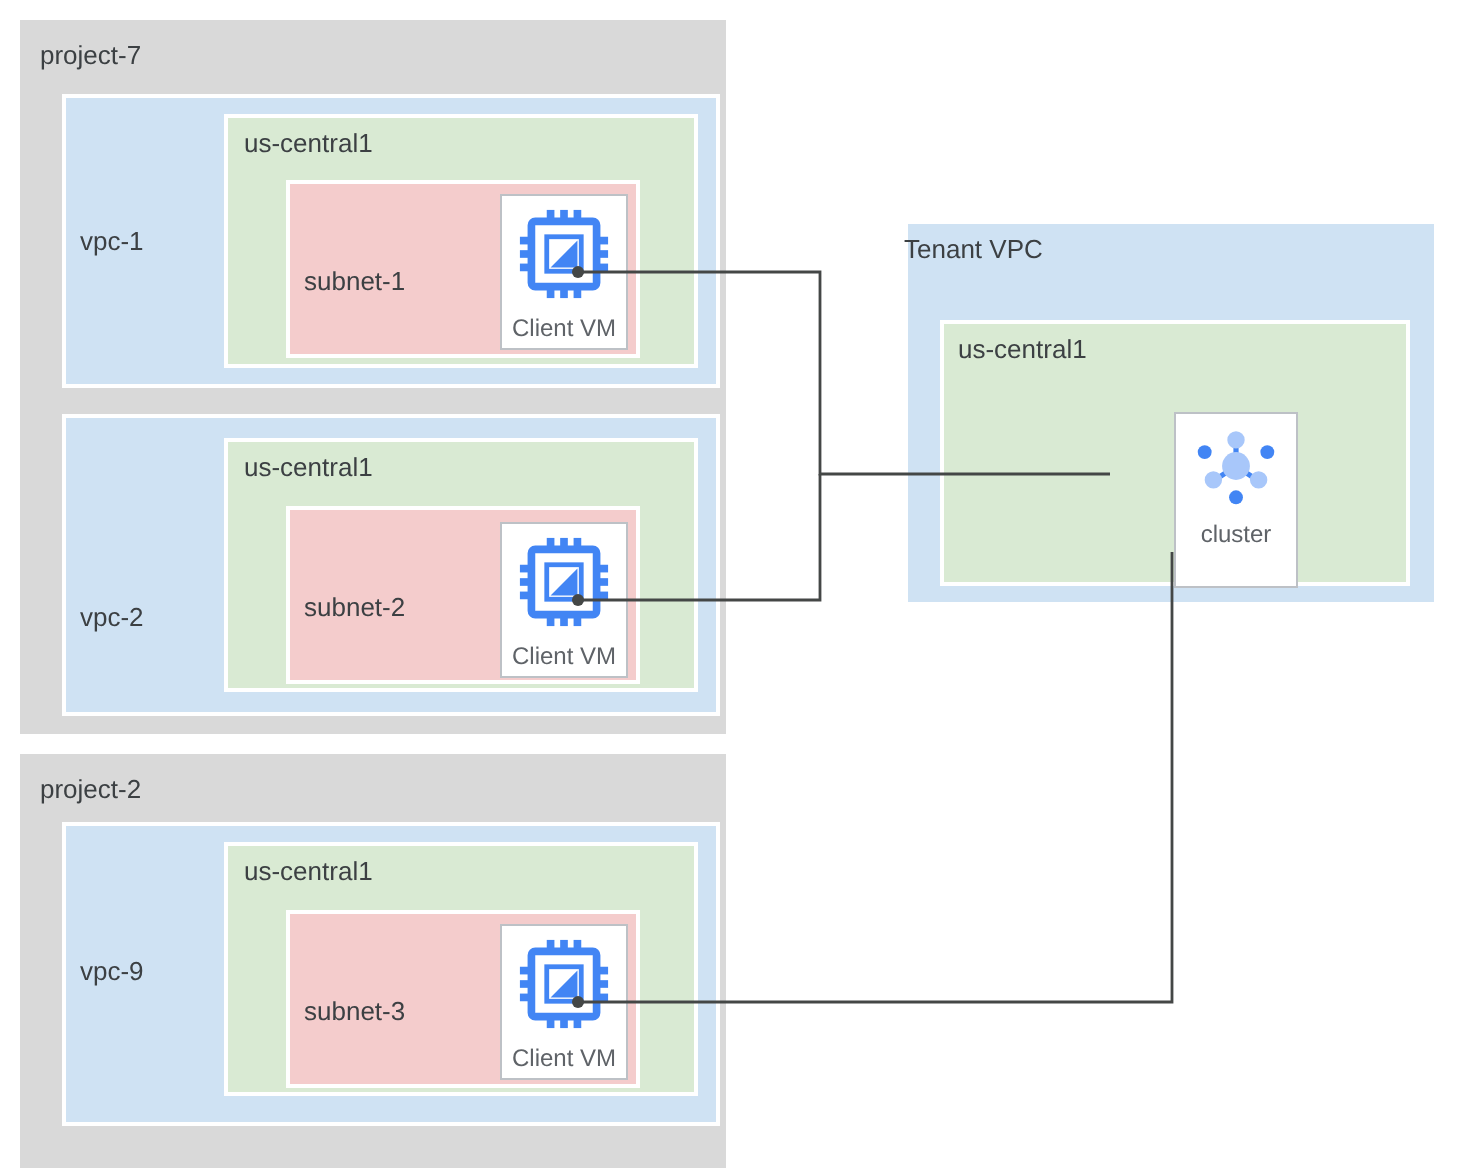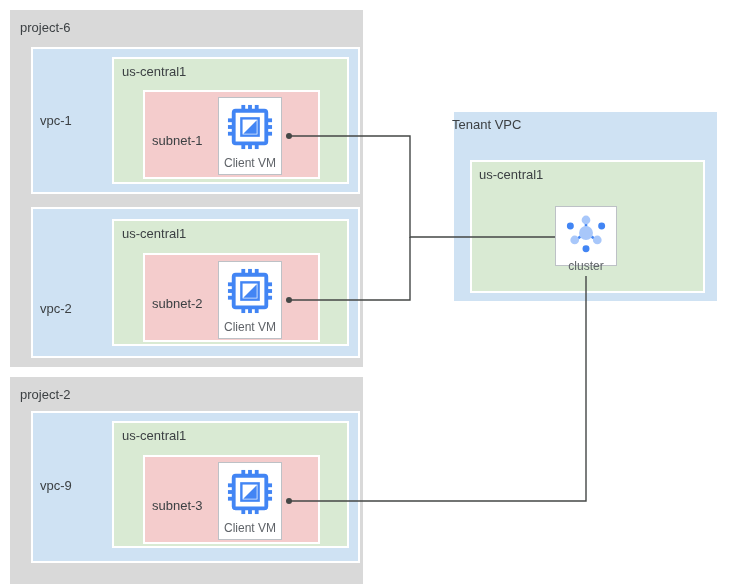--- a/index.html
+++ b/index.html
@@ -71,20 +71,21 @@
 
   .node-tile{
     position:absolute;
     background:#ffffff;
     border:1px solid #bdc1c6;
     box-sizing:border-box;
     display:flex;
     flex-direction:column;
     align-items:center;
     justify-content:flex-start;
+    margin-left:32px;
   }
   .node-tile .glyph{
     display:block;
     margin-top:6px;
   }
   .node-tile .caption{
     font-size:12px;
     color:#5f6368;
     line-height:14px;
     white-space:nowrap;
@@ -114,21 +115,21 @@
     pointer-events:none;
     overflow:visible;
   }
 </style>
 </head>
 <body>
 
 <div id="stage">
 
   <div class="project" style="left:10px;top:10px;width:353px;height:357px;"></div>
-  <div class="project-label" style="left:20px;top:20px;">project-6</div>
+  <div class="project-label" style="left:20px;top:20px;">project-7</div>
 
   <div class="vpc" style="left:31px;top:47px;width:329px;height:147px;"></div>
   <div class="vpc-label" style="left:40px;top:113px;">vpc-1</div>
 
   <div class="region" style="left:112px;top:57px;width:237px;height:127px;"></div>
   <div class="region-label" style="left:122px;top:64px;">us-central1</div>
 
   <div class="subnet" style="left:143px;top:90px;width:177px;height:89px;"></div>
   <div class="subnet-label" style="left:152px;top:97px;">subnet-1</div>
 
@@ -227,21 +228,21 @@
     </span>
     <span class="caption">Client VM</span>
   </div>
 
   <div class="tenant" style="left:452px;top:110px;width:267px;height:193px;"></div>
   <div class="tenant-title" style="left:452px;top:116px;width:267px;">Tenant VPC</div>
 
   <div class="region" style="left:470px;top:160px;width:235px;height:133px;"></div>
   <div class="region-label" style="left:479px;top:167px;">us-central1</div>
 
-  <div class="node-tile" style="left:555px;top:206px;width:62px;height:60px;">
+  <div class="node-tile" style="left:555px;top:206px;width:62px;height:88px;">
     <span class="glyph">
       <svg width="42" height="40" viewBox="0 0 48 46" aria-hidden="true">
         <g stroke="#4285f4" stroke-width="3" stroke-linecap="round" fill="none">
           <line x1="24" y1="9" x2="24" y2="23"></line>
           <line x1="24" y1="23" x2="12" y2="31"></line>
           <line x1="24" y1="23" x2="36" y2="31"></line>
         </g>
         <circle cx="24" cy="23" r="8" fill="#a8c7fa"></circle>
         <circle cx="24" cy="8" r="5" fill="#a8c7fa"></circle>
         <circle cx="11" cy="31" r="5" fill="#a8c7fa"></circle>

